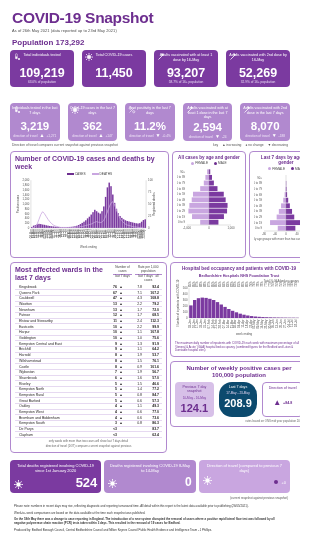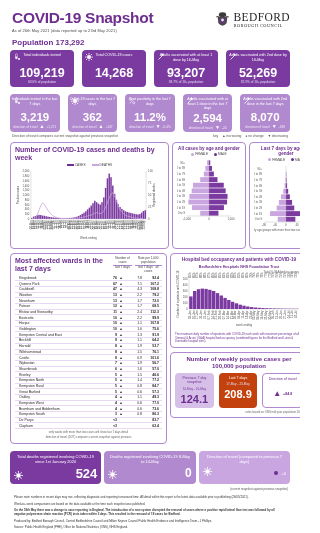--- a/index.html
+++ b/index.html
@@ -78,21 +78,21 @@
   .w-r2 { text-align: right; width: 20px; font-weight: bold; padding-right: 3px !important; }
   .ward-note { font-size: 2.8px; color: #666; text-align: center; line-height: 1.35; margin-top: 1.5px; }
 
   .right-col { flex: 1; display: flex; flex-direction: column; gap: 4px; }
   .hosp-note { font-size: 2.8px; color: #6d2e8f; line-height: 1.35; margin-top: 2px; }
 
   
   .rate-cards { display: flex; gap: 5px; justify-content: center; margin-top: 3px; }
   .rate-card { flex: 1; border-radius: 4px; text-align: center; padding: 3px 1px 3px; }
   .rc-prev { background: #d7c0e8; }
-  .rc-last { background: #c2410c; }
+  .rc-last { background: #0c4a6e; border-radius: 13px; }
   .rc-dot { background: #fff; border: .7px solid #b189cf; }
   .rc-lbl { font-size: 3.6px; line-height: 1.25; }
   .rc-prev .rc-lbl { color: #6d2e8f; }
   .rc-last .rc-lbl { color: #fff; }
   .rc-dot .rc-lbl { color: #6d2e8f; }
   .rc-range { font-size: 3.1px; margin-top: 2px; }
   .rc-prev .rc-range { color: #7b3aa0; }
   .rc-last .rc-range { color: #e4d4f0; }
   .rc-val { font-size: 11px; font-weight: bold; margin-top: 3px; line-height: 1; }
   .rc-prev .rc-val { color: #6d2e8f; }
@@ -125,34 +125,20 @@
 </style>
 </head>
 <body>
 
 <div class="page">
 
   <div class="header">
     <div>
       <div class="title">COVID-19 Snapshot</div>
       <div class="subtitle">As of 26th May 2021 (data reported up to 23rd May 2021)</div>
-    </div>
-    <div class="brand">
-      <svg class="crest" viewBox="0 0 40 44">
-        <ellipse cx="20" cy="9" rx="9" ry="6" fill="#3a3a3a"></ellipse>
-        <path d="M8 14 L32 14 L30 30 Q20 42 10 30 Z" fill="#4a4a4a"></path>
-        <path d="M12 17 L28 17 L27 29 Q20 37 13 29 Z" fill="#6d2e8f" opacity=".55"></path>
-        <circle cx="20" cy="22" r="3.5" fill="#e8e0ef"></circle>
-        <path d="M4 15 Q10 10 14 16" stroke="#3a3a3a" stroke-width="2" fill="none"></path>
-        <path d="M36 15 Q30 10 26 16" stroke="#3a3a3a" stroke-width="2" fill="none"></path>
-      </svg>
-      <div class="brand-text">
-        <div class="brand-main">BEDFORD</div>
-        <div class="brand-sub">BOROUGH COUNCIL</div>
-      </div>
     </div>
   </div>
 
   <div class="population">Population 173,292</div>
 
   <div class="kpi-row" id="kpi-primary">
       <div class="kpi dark">
         <svg viewBox="0 0 16 16" class="kpi-icon">
           <rect x="5" y="1.5" width="3.5" height="10" rx="1.2" fill="none" stroke="#fff" stroke-width="1"></rect>
           <rect x="5" y="7" width="3.5" height="4.5" fill="#fff"></rect>
@@ -176,21 +162,21 @@
           <line x1="4" y1="8" x2="1.5" y2="8" stroke="#fff" stroke-width="1.1"></line>
           <circle cx="1" cy="8" r="1" fill="#fff"></circle>
           <line x1="5.171572875253809" y1="5.17157287525381" x2="3.4038059222874404" y2="3.4038059222874413" stroke="#fff" stroke-width="1.1"></line>
           <circle cx="3.0502525316941664" cy="3.050252531694168" r="1" fill="#fff"></circle>
           <line x1="7.999999999999999" y1="4" x2="7.999999999999999" y2="1.5" stroke="#fff" stroke-width="1.1"></line>
           <circle cx="7.999999999999999" cy="1" r="1" fill="#fff"></circle>
           <line x1="10.82842712474619" y1="5.171572875253809" x2="12.596194077712557" y2="3.4038059222874404" stroke="#fff" stroke-width="1.1"></line>
           <circle cx="12.949747468305832" cy="3.0502525316941664" r="1" fill="#fff"></circle>
         </svg>
         <div class="kpi-label">Total COVID-19 cases</div>
-        <div class="kpi-value">14,268</div>
+        <div class="kpi-value">11,450</div>
         <div class="kpi-foot"></div>
       </div>
       <div class="kpi dark">
         <svg viewBox="0 0 16 16" class="kpi-icon">
           <line x1="3" y1="13" x2="12" y2="4" stroke="#fff" stroke-width="1.6"></line>
           <rect x="9" y="1.5" width="4.5" height="3" fill="#fff" transform="rotate(45 11 3)"></rect>
         </svg>
         <div class="kpi-label">Adults vaccinated with at least 1 dose by 16-May</div>
         <div class="kpi-value">93,207</div>
         <div class="kpi-foot">58.7% of 16+ population</div>
@@ -199,21 +185,21 @@
         <svg viewBox="0 0 16 16" class="kpi-icon">
           <line x1="3" y1="13" x2="12" y2="4" stroke="#fff" stroke-width="1.6"></line>
           <rect x="9" y="1.5" width="4.5" height="3" fill="#fff" transform="rotate(45 11 3)"></rect>
         </svg>
         <div class="kpi-label">Adults vaccinated with 2nd dose by 16-May</div>
         <div class="kpi-value">52,269</div>
         <div class="kpi-foot">32.9% of 16+ population</div>
       </div>
     </div>
 
-  <div class="kpi-row" id="kpi-secondary" style="margin-top:7px">
+  <div class="kpi-row" id="kpi-secondary" style="margin-top:16px">
       <div class="kpi light">
         <svg viewBox="0 0 16 16" class="kpi-icon">
           <rect x="5" y="1.5" width="3.5" height="10" rx="1.2" fill="none" stroke="#fff" stroke-width="1"></rect>
           <rect x="5" y="7" width="3.5" height="4.5" fill="#fff"></rect>
           <circle cx="12" cy="12" r="2" fill="#fff"></circle>
         </svg>
         <div class="kpi-label">Individuals tested in the last 7 days</div>
         <div class="kpi-value">3,219</div>
         <div class="dot-foot">
           <span>direction of travel</span>

